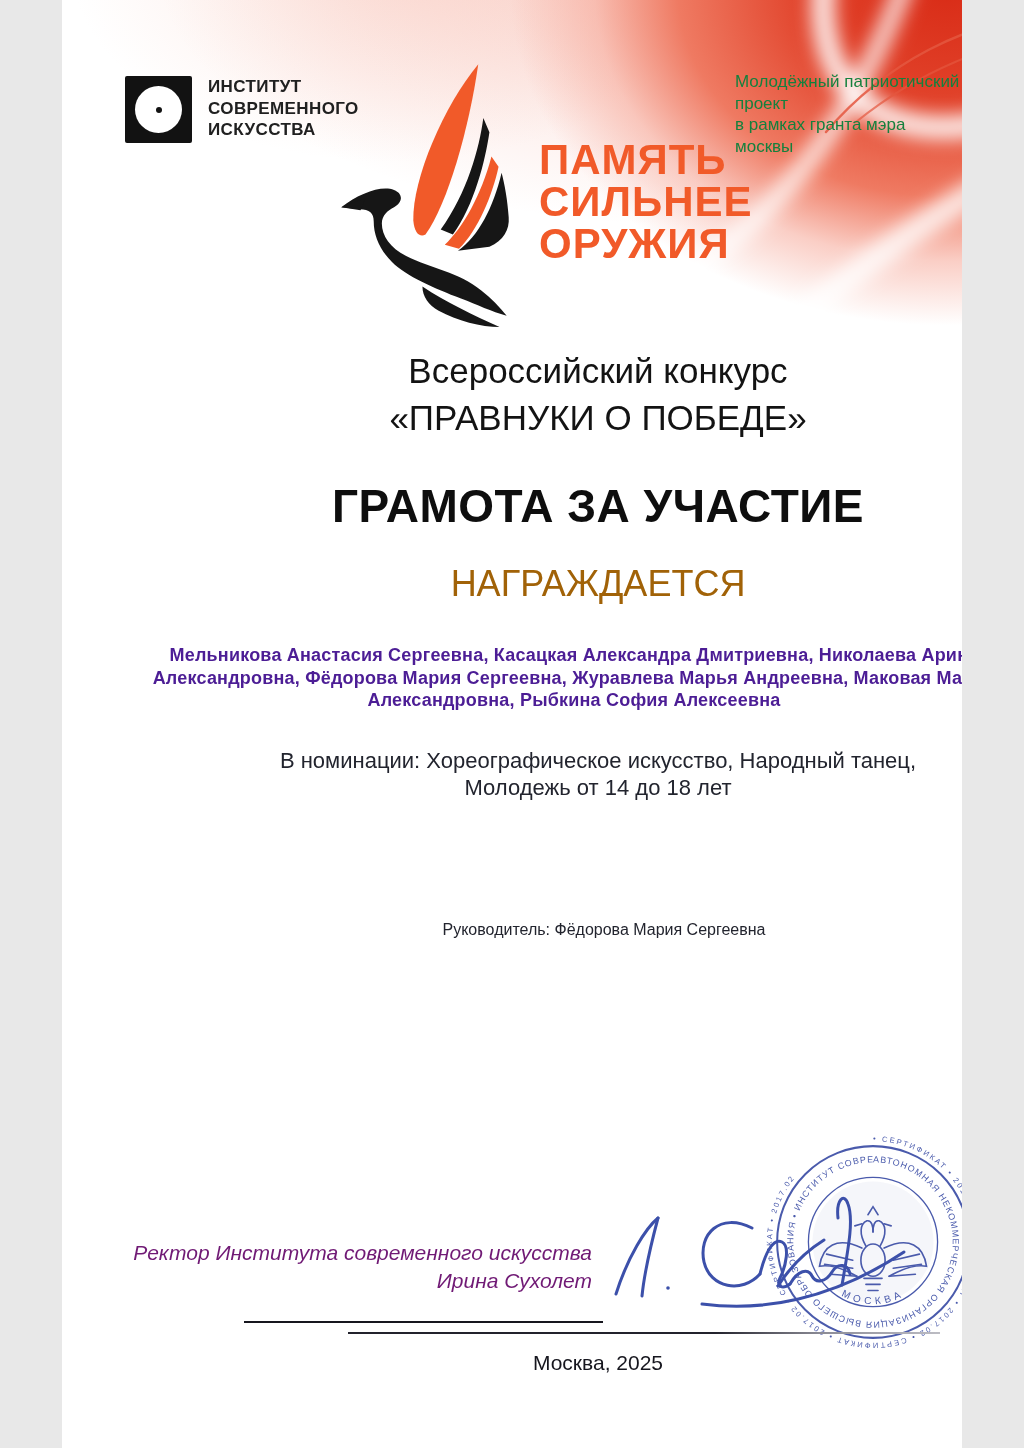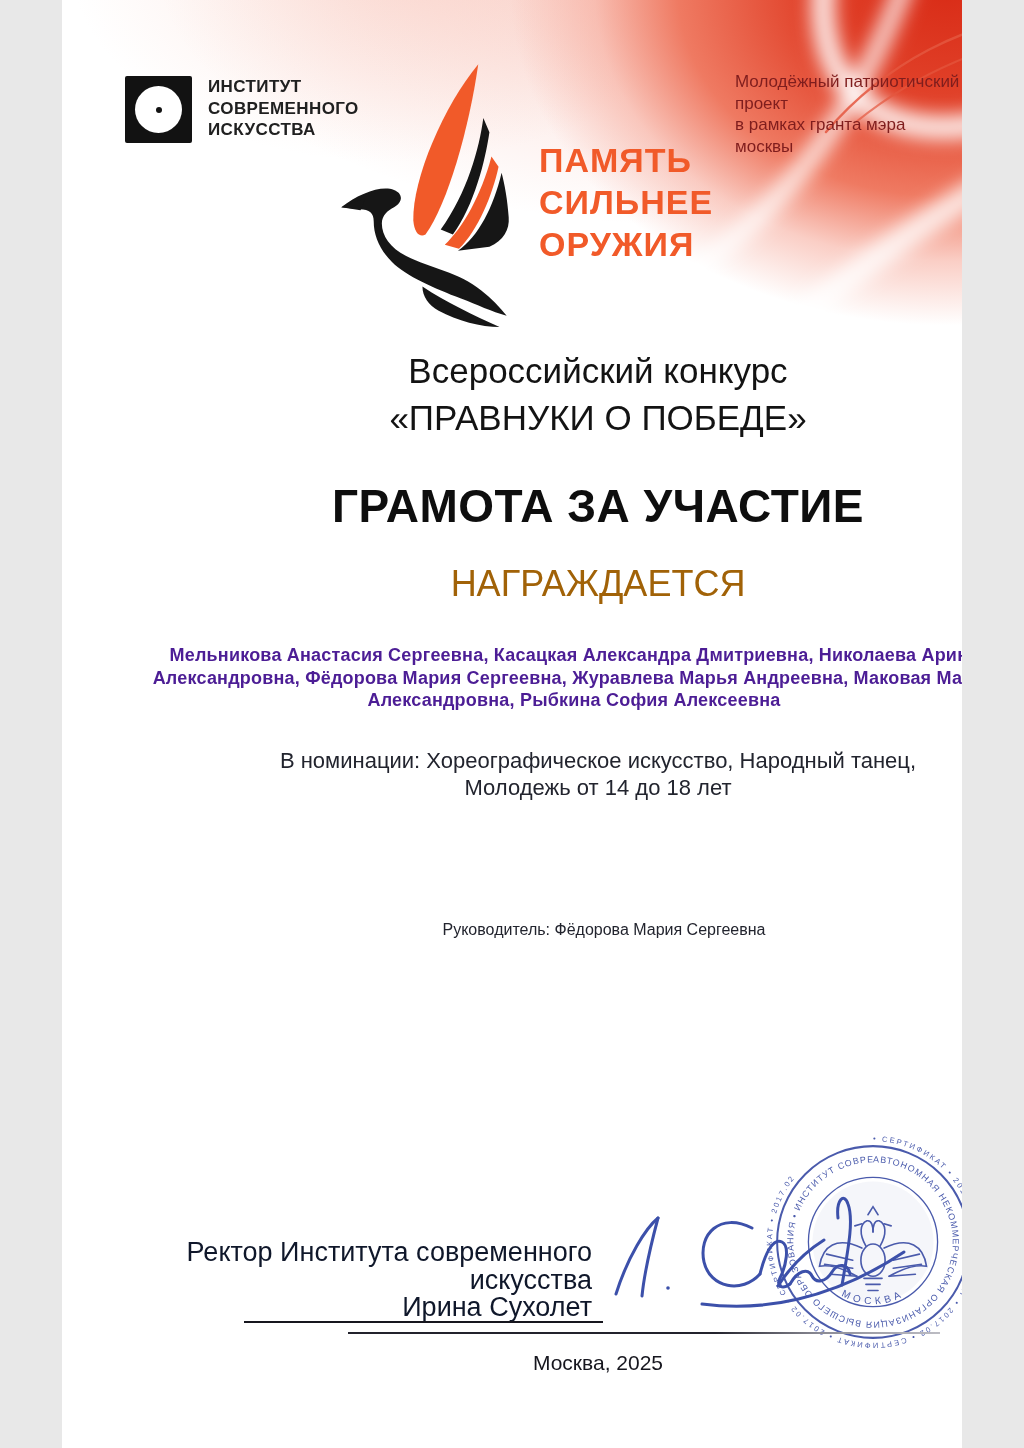--- a/index.html
+++ b/index.html
@@ -19,43 +19,43 @@
   .swooshes{position:absolute;left:464px;top:0;width:560px;height:500px;pointer-events:none;}
   
   .logo-sq{position:absolute;left:63px;top:76px;width:67px;height:67px;background:#121212;border-radius:2px;}
   .logo-sq .circ{position:absolute;left:10px;top:10px;width:47px;height:47px;background:#fff;border-radius:50%;}
   .logo-sq .dot{position:absolute;left:31px;top:31px;width:6px;height:6px;background:#121212;border-radius:50%;}
   .logo-text{
     position:absolute;left:146px;top:76px;font-size:17px;font-weight:bold;
     line-height:21.5px;letter-spacing:.4px;color:#202020;
   }
   .note{
-    position:absolute;left:673px;top:71px;font-size:17px;line-height:21.5px;color:#7f1d1d;
+    position:absolute;left:673px;top:71px;font-size:17px;line-height:21.5px;color:#15803d;
   }
   .bird{position:absolute;left:266px;top:55px;width:266px;height:274px;}
   .brand{
-    position:absolute;left:477px;top:139px;font-size:34px;font-weight:bold;
+    position:absolute;left:477px;top:139px;font-size:42px;font-weight:bold;
     line-height:42px;letter-spacing:1px;color:#f15a29;
   }
   .center{position:absolute;left:0;width:1024px;text-align:center;padding-left:24px;}
   .contest{top:347px;font-size:35px;line-height:47px;color:#131313;}
   .award{top:479px;font-size:46px;font-weight:bold;letter-spacing:.5px;color:#0e0e0e;}
   .awarded{top:563px;font-size:36px;color:#a16207;}
   .recipients{
     position:absolute;left:87px;top:644px;width:850px;text-align:center;
     font-size:18px;font-weight:bold;line-height:22.6px;letter-spacing:.2px;color:#4c1d95;
   }
   .bodyline{color:#22242e;}
   .work{top:735px;font-size:22px;}
   .nomination{top:748px;font-size:22px;line-height:26.5px;}
   .organization{top:855px;font-size:22px;line-height:27px;}
   .supervisor{top:921px;font-size:16px;margin-left:6px;}
   .signer{
     position:absolute;left:0;top:1239px;width:530px;text-align:right;
-    font-size:27px;line-height:27.5px;color:#0f172a;
+    font-size:21px;line-height:27.5px;color:#701a75;font-style:italic;
   }
   .seal{position:absolute;left:702px;top:1133px;width:218px;height:218px;}
   .signature{position:absolute;left:540px;top:1190px;width:310px;height:132px;}
   .sig-line1{position:absolute;left:182px;top:1321px;width:359px;height:2px;background:#16161e;}
   .sig-line2{position:absolute;left:286px;top:1332px;width:592px;height:2px;
     background:linear-gradient(90deg,#23232d 0%,#23232d 62%,#8c8c96 80%,#bcbcc3 100%);}
   .footer{top:1351px;font-size:21px;color:#16161e;}
 </style>
 </head>
 <body>

